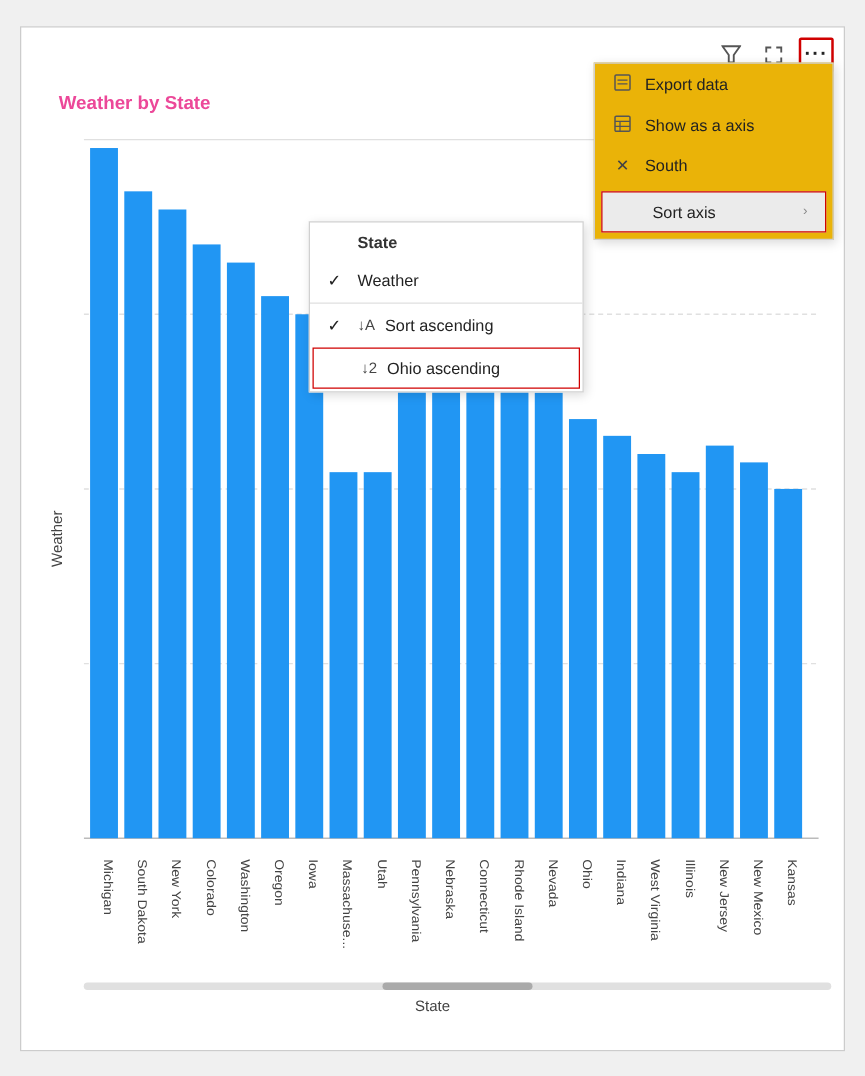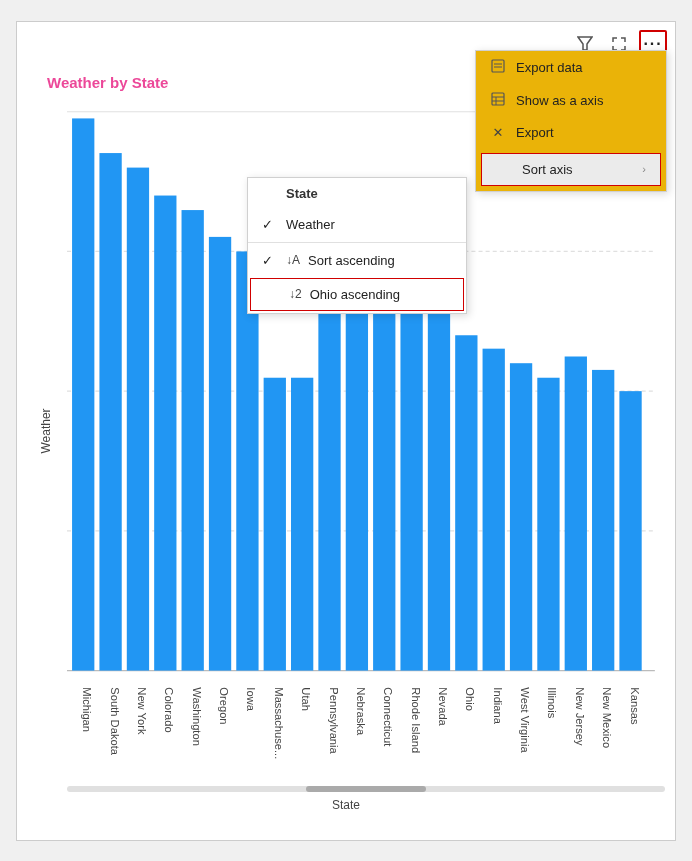--- a/index.html
+++ b/index.html
@@ -321,21 +321,21 @@
             <rect x="1" y="1" width="12" height="12" rx="1" fill="none" stroke="#555" stroke-width="1.2"></rect>
             <line x1="1" y1="5" x2="13" y2="5" stroke="#555" stroke-width="1"></line>
             <line x1="1" y1="9" x2="13" y2="9" stroke="#555" stroke-width="1"></line>
             <line x1="5" y1="5" x2="5" y2="13" stroke="#555" stroke-width="1"></line>
           </svg>
       </span>
       <span>Show as a axis</span>
     </div>
     <div class="context-menu-item">
       <span class="item-icon" style="font-size:13px; color:#444;">✕</span>
-      <span>Export</span>
+      <span>South</span>
     </div>
     <div class="context-menu-item sort-axis-highlighted highlighted">
       <span class="item-icon"></span>
       <span>Sort axis</span>
       <span class="arrow">›</span>
     </div>
   </div>
 
   <div class="sub-menu">
     <div class="sub-menu-item section-header">

